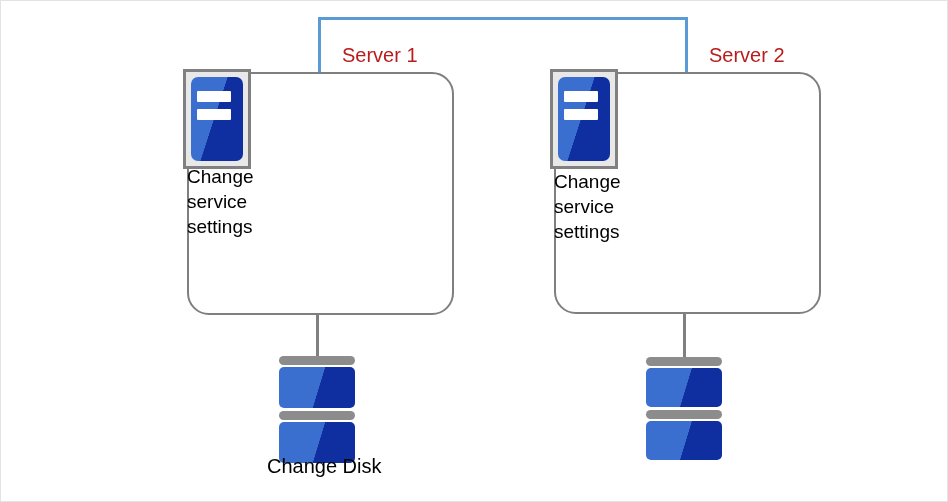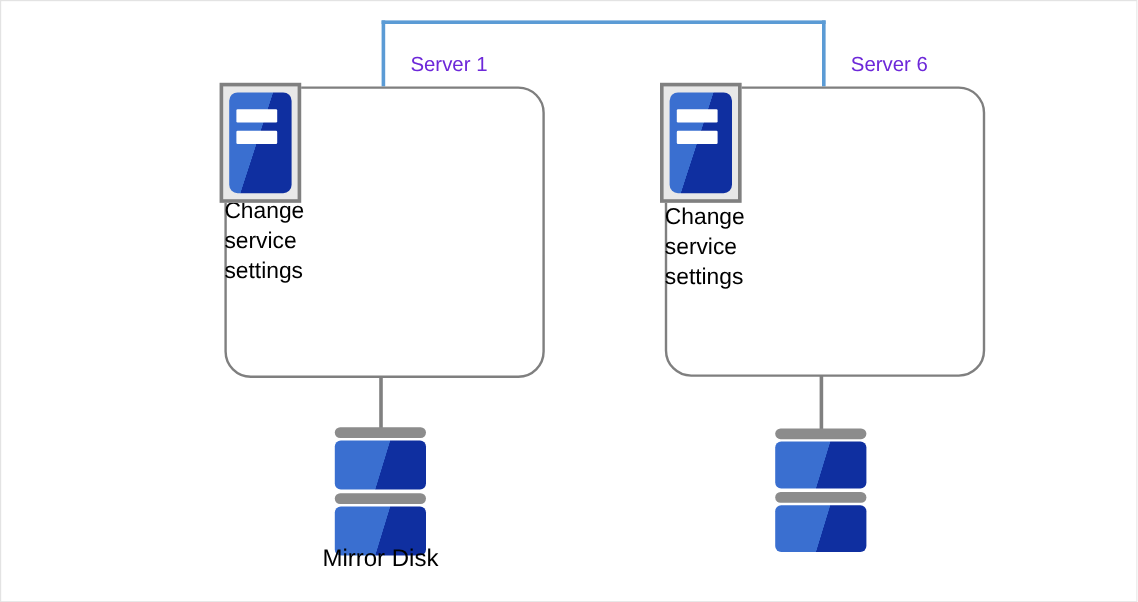--- a/index.html
+++ b/index.html
@@ -41,22 +41,22 @@
     left: 684px;
     top: 16px;
     width: 3px;
     height: 55px;
     background: #5b9bd5;
   }
 
   
   .server-label {
     position: absolute;
-    font-size: 17px;
-    color: #6d28d9;
+    font-size: 20px;
+    color: #b91c1c;
     white-space: nowrap;
     line-height: 1;
   }
   #server1-label { left: 341px; top: 44px; }
   #server2-label { left: 708px; top: 44px; }
 
   
   .server-box {
     position: absolute;
     border: 2px solid #7f7f7f;
@@ -157,21 +157,21 @@
 <body>
 
 <div id="canvas">
 
   <div class="bracket bracket-h"></div>
   <div class="bracket bracket-v-left"></div>
   <div class="bracket bracket-v-right"></div>
 
   <div class="server-label" id="server1-label">Server 1</div>
 
-  <div class="server-label" id="server2-label">Server 6</div>
+  <div class="server-label" id="server2-label">Server 2</div>
 
   <div class="server-box" id="server1-box"></div>
 
   <div class="server-icon" id="server1-icon">
     <div class="server-icon-body">
       <div class="server-icon-bar b1"></div>
       <div class="server-icon-bar b2"></div>
     </div>
   </div>
 
@@ -202,21 +202,21 @@
   <div class="disk-stack" id="disk1">
     <div class="disk-plate"></div>
     <div class="disk-gap-sm"></div>
     <div class="disk-body"></div>
     <div class="disk-gap-md"></div>
     <div class="disk-plate"></div>
     <div class="disk-gap-sm"></div>
     <div class="disk-body"></div>
   </div>
 
-  <div class="disk-label" id="disk1-label">Mirror Disk</div>
+  <div class="disk-label" id="disk1-label">Change Disk</div>
 
   <div class="disk-stack" id="disk2">
     <div class="disk-plate"></div>
     <div class="disk-gap-sm"></div>
     <div class="disk-body"></div>
     <div class="disk-gap-md"></div>
     <div class="disk-plate"></div>
     <div class="disk-gap-sm"></div>
     <div class="disk-body"></div>
   </div>

